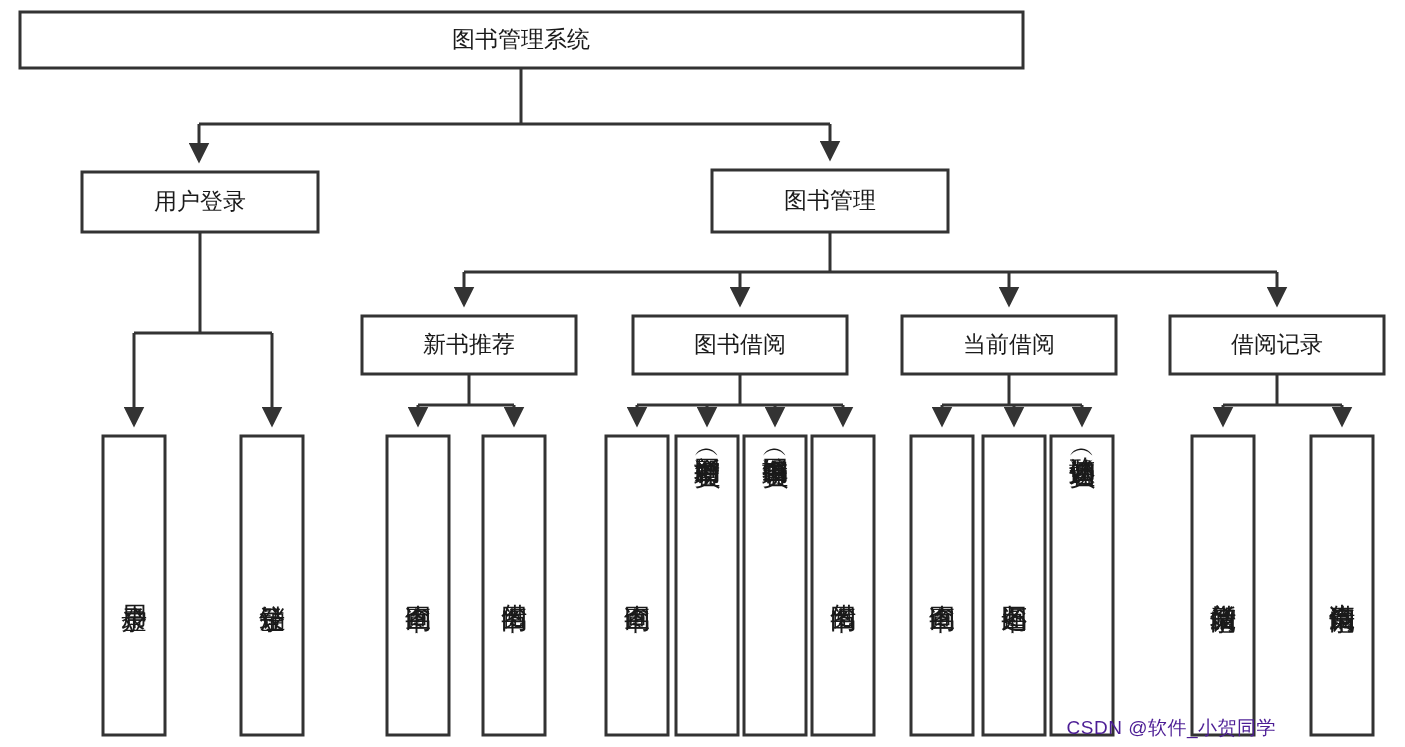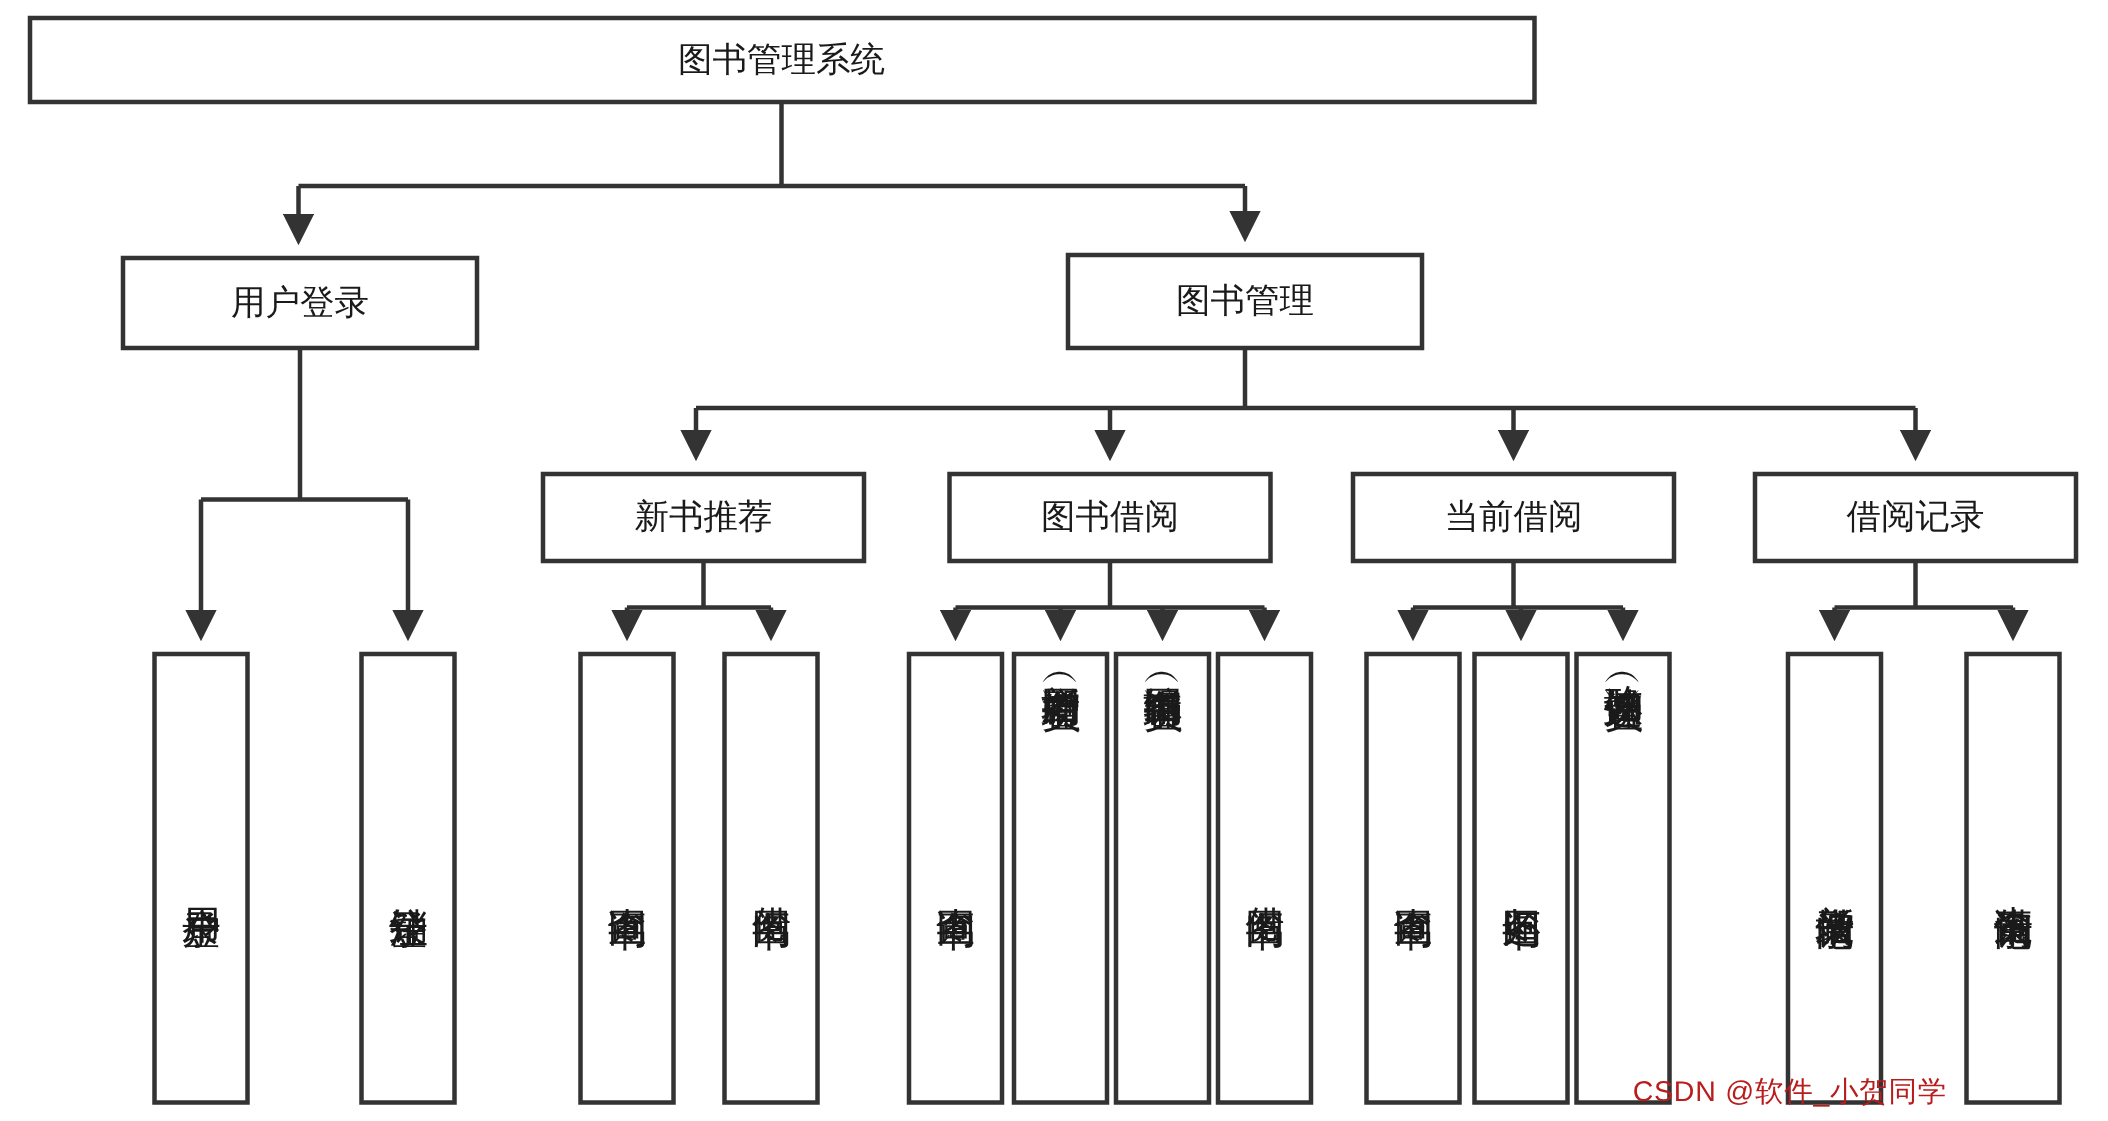--- a/index.html
+++ b/index.html
@@ -60,25 +60,25 @@
     text-orientation: upright;
     font-family: "Liberation Sans", "DejaVu Sans", sans-serif;
     font-size: 26px;
     line-height: 1.06;
     color: #1a1a1a;
     letter-spacing: 1px;
     white-space: nowrap;
   }
   .watermark {
     position: absolute;
-    right: 1px;
+    right: 23px;
     bottom: 6px;
     font-family: "Liberation Sans", "DejaVu Sans", sans-serif;
     font-size: 19px;
-    color: #b91c1c;
+    color: #4c1d95;
     letter-spacing: 0.5px;
     white-space: nowrap;
   }
 </style>
 </head>
 <body>
 
 <div id="diagram-root">
 
   <svg class="diagram" viewBox="0 0 1405 747">

